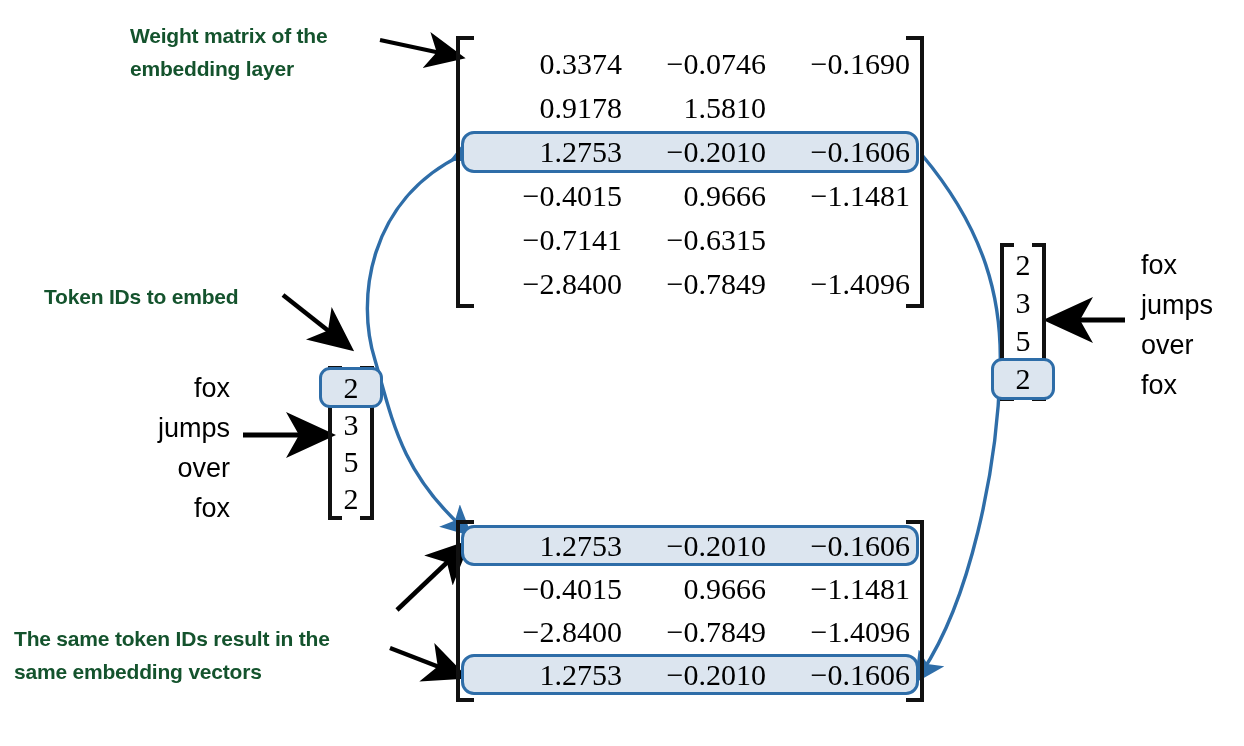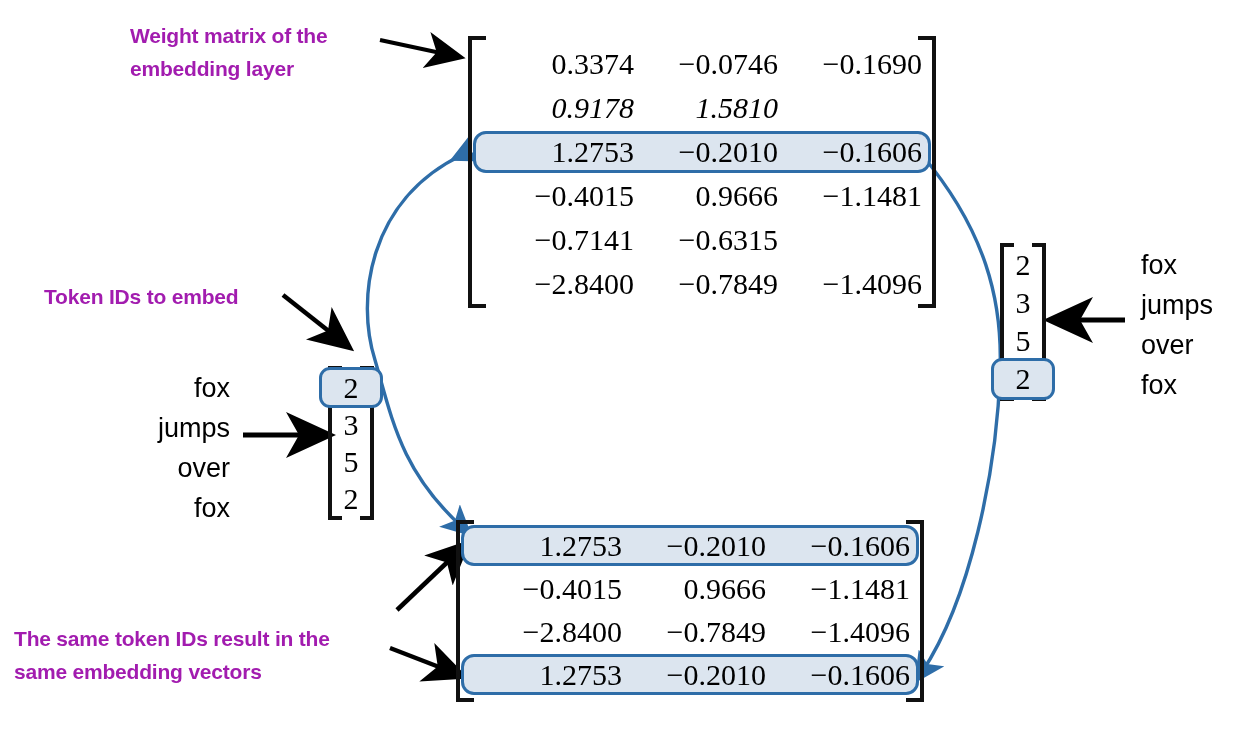--- a/index.html
+++ b/index.html
@@ -16,21 +16,21 @@
     font-family: "Liberation Sans", sans-serif;
   }
   .abs { position: absolute; }
 
   
   .annot {
     font-family: "Liberation Sans", sans-serif;
     font-weight: bold;
     font-size: 21px;
     line-height: 1.55;
-    color: #a21caf;
+    color: #14532d;
     letter-spacing: -0.2px;
     white-space: pre-line;
   }
 
   
   .wordlist {
     font-family: "Liberation Sans", sans-serif;
     font-size: 27px;
     line-height: 40px;
     color: #000000;
@@ -134,30 +134,30 @@
   </svg>
 
   <div class="abs annot" style="left:130px; top:20px; width:280px;">Weight matrix of the
 embedding layer</div>
 
   <div class="abs annot" style="left:14px; top:623px; width:400px;">The same token IDs result in the
 same embedding vectors</div>
 
   <div class="abs annot" style="left:44px; top:281px; width:250px;">Token IDs to embed</div>
 
-  <div class="matrix" id="weight-matrix" style="left:468px; top:36px; width:468px; height:272px;">
+  <div class="matrix" id="weight-matrix" style="left:456px; top:36px; width:468px; height:272px;">
     <div class="bracket-l"></div>
     <div class="bracket-r"></div>
     <div id="weight-rows" style="position:absolute; left:14px; right:14px; top:6px; bottom:6px;">
         <div class="mrow" style="height: 44px;">
           <div class="mcell hl-inner" style="width: 152px;">0.3374</div>
           <div class="mcell hl-inner" style="width: 144px;">−0.0746</div>
           <div class="mcell hl-inner" style="width: 144px;">−0.1690</div>
         </div>
-        <div class="mrow" style="height: 44px; font-style: italic;">
+        <div class="mrow" style="height: 44px;">
           <div class="mcell hl-inner" style="width: 152px;">0.9178</div>
           <div class="mcell hl-inner" style="width: 144px;">1.5810</div>
         </div>
         <div class="mrow" style="height: 44px;">
           <div class="hl" style="left: -9px; right: -9px; top: 1px; height: 42px;"></div>
           <div class="mcell hl-inner" style="width: 152px;">1.2753</div>
           <div class="mcell hl-inner" style="width: 144px;">−0.2010</div>
           <div class="mcell hl-inner" style="width: 144px;">−0.1606</div>
         </div>
         <div class="mrow" style="height: 44px;">

